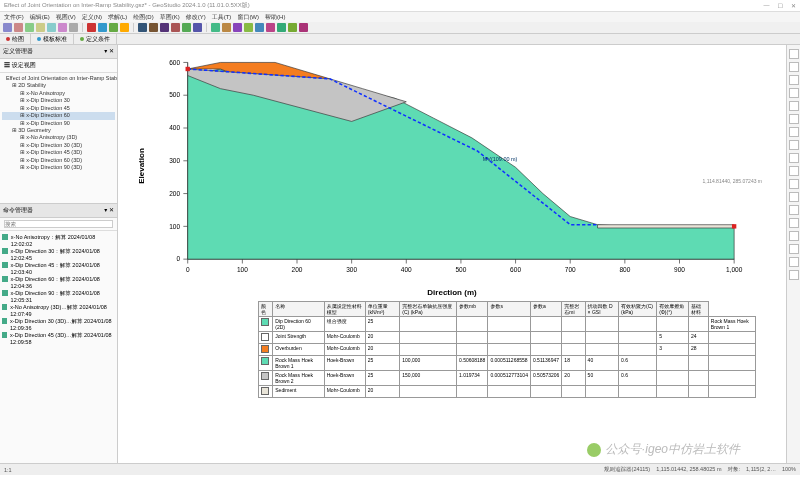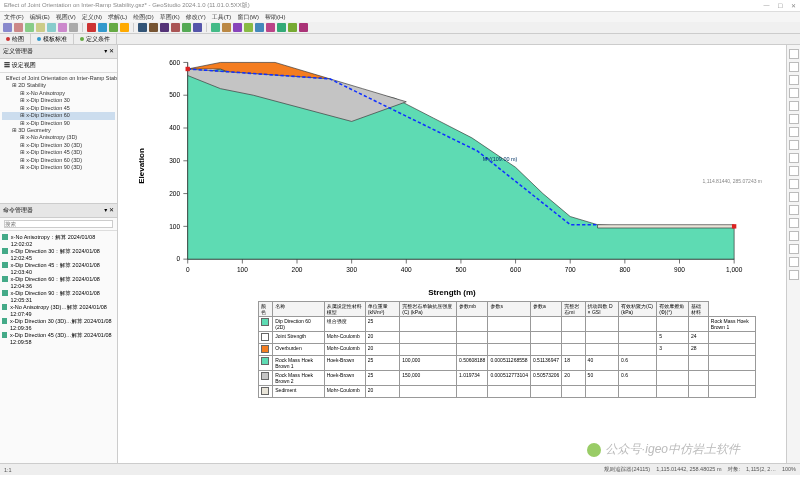--- a/index.html
+++ b/index.html
@@ -228,21 +228,21 @@
           <polygon points="40,16 70,10 120,10 170,25 100,28 70,16" fill="#f47d20" stroke="#333" stroke-width="0.6"></polygon>
           <polygon points="40,22 40,16 170,25 200,34 240,46 190,64.00000000000001 100,40 70,34" fill="#c4c4c4" stroke="#333" stroke-width="0.6"></polygon>
           <polygon points="415,158.5 540,158.5 540,161.5 415,161.5" fill="#e8e4d8" stroke="#333" stroke-width="0.6"></polygon>
           <polyline points="40,16 170,25 305,90.99999999999999 390,158.5 415,158.5" fill="none" stroke="#1030ff" stroke-width="1.4" stroke-dasharray="3 2"></polyline>
           <rect x="38" y="14" width="4" height="4" fill="#d22"></rect>
           <rect x="538" y="158" width="4" height="4" fill="#d22"></rect>
           <text x="310" y="100" font-size="5" fill="#036">MV(109.00 m)</text>
         </svg>
       <div class="coords">1,114.81440, 285.07243 m</div>
     </div>
-    <div class="axis-label-x">Strength (m)</div>
+    <div class="axis-label-x">Direction (m)</div>
 
     <div class="tablewrap">
       <table class="mat" id="mattable">
           <tbody>
             <tr>
               <th>颜色</th>
               <th>名称</th>
               <th>从属设定性材料模型</th>
               <th>单位重量(kN/m³)</th>
               <th>完整岩石单轴抗压强度(C) (kPa)</th>

